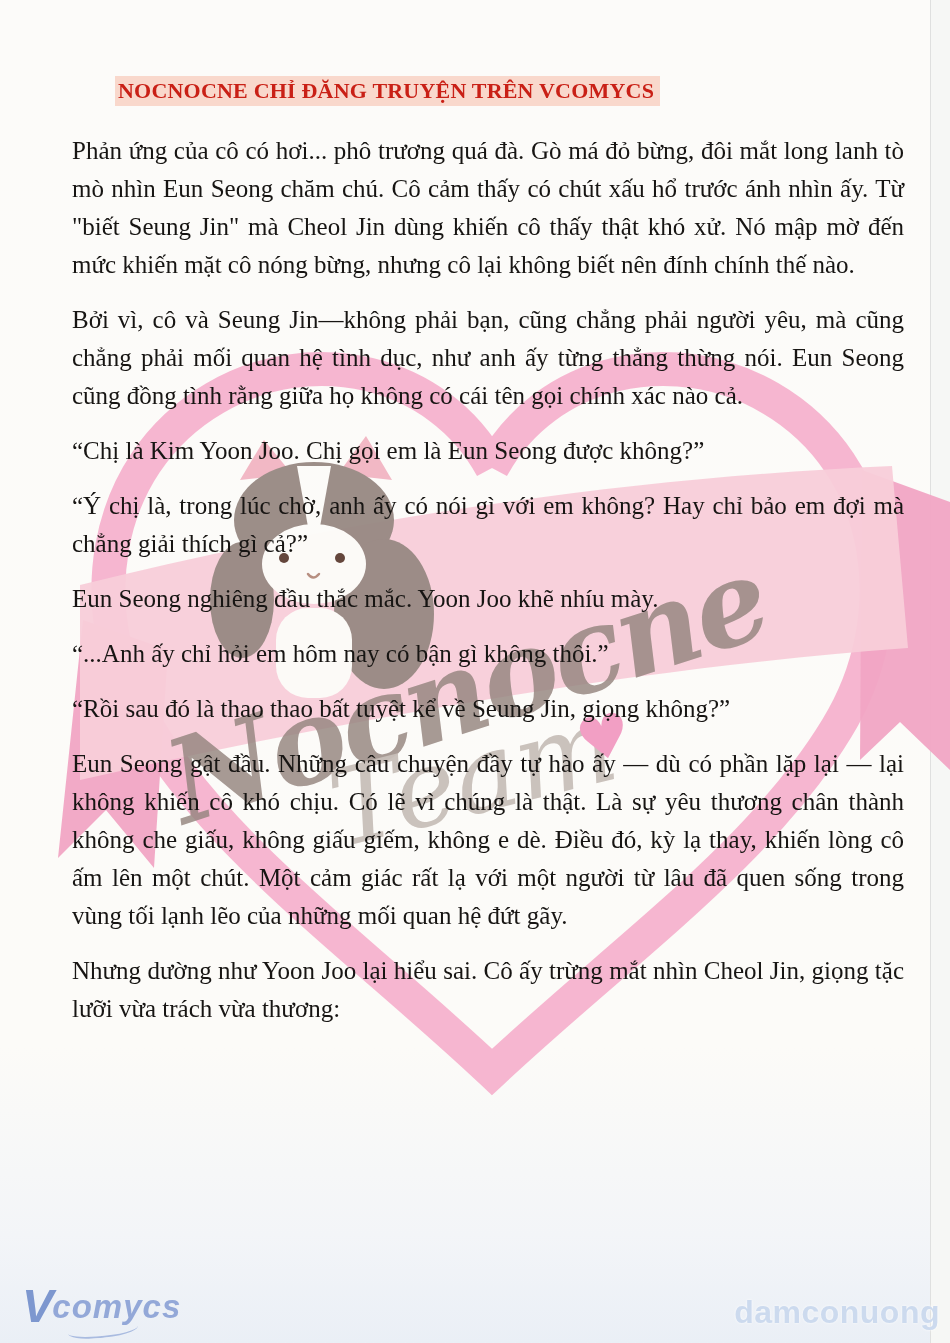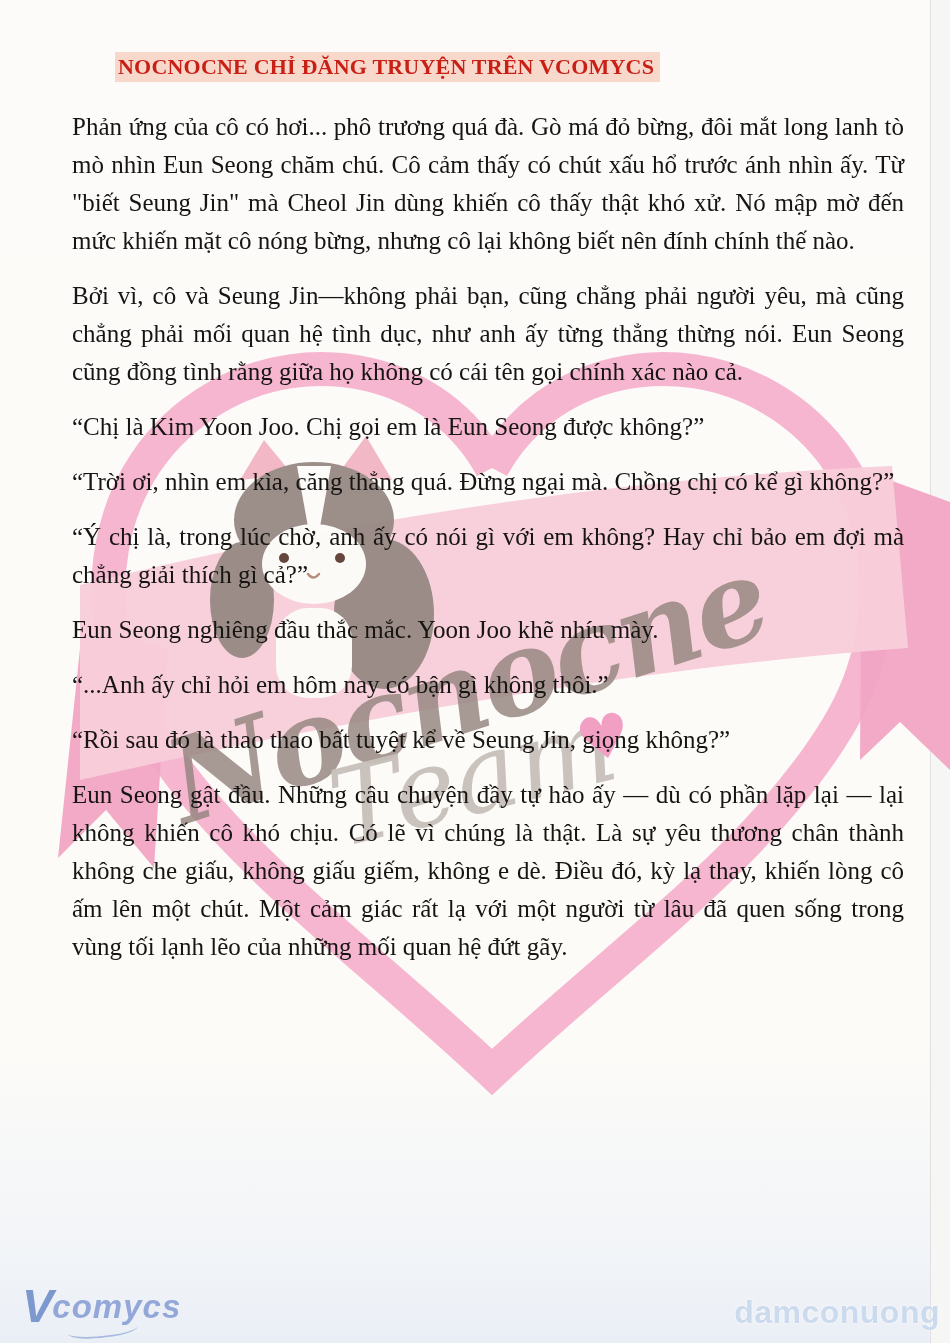--- a/index.html
+++ b/index.html
@@ -12,21 +12,21 @@
     position:relative;width:950px;height:1343px;overflow:hidden;
     background:linear-gradient(180deg,#fcfbf9 0%,#fcfbf8 78%,#f3f5f8 92%,#eaeff6 100%);
   }
   .edge-strip{
     position:absolute;top:0;bottom:0;right:0;width:19px;
     background:#f6f7f5;border-left:1px solid rgba(120,120,125,.18);
   }
   .wm{position:absolute;left:0;top:0;z-index:1;}
   .content{
     position:relative;z-index:2;
-    padding:52px 46px 0 72px;
+    padding:76px 46px 0 72px;
   }
   .header-line{margin-left:43px;margin-bottom:26px;height:30px;}
   .header-text{
     display:inline-block;
     background:#f9d8cc;
     color:#c92016;
     font-weight:bold;
     font-size:22px;
     line-height:28px;
     padding:1px 6px 1px 3px;
@@ -107,26 +107,26 @@
     <text x="608" y="758" transform="rotate(-12 608 758)" text-anchor="middle" font-family="DejaVu Sans, sans-serif" font-size="60" fill="#f29fc4">♥</text>
   </svg>
 
   <div class="content">
     <div class="header-line">
       <span class="header-text">NOCNOCNE CHỈ ĐĂNG TRUYỆN TRÊN VCOMYCS</span>
     </div>
     <p>Phản ứng của cô có hơi... phô trương quá đà. Gò má đỏ bừng, đôi mắt long lanh tò mò nhìn Eun Seong chăm chú. Cô cảm thấy có chút xấu hổ trước ánh nhìn ấy. Từ "biết Seung Jin" mà Cheol Jin dùng khiến cô thấy thật khó xử. Nó mập mờ đến mức khiến mặt cô nóng bừng, nhưng cô lại không biết nên đính chính thế nào.</p>
     <p>Bởi vì, cô và Seung Jin—không phải bạn, cũng chẳng phải người yêu, mà cũng chẳng phải mối quan hệ tình dục, như anh ấy từng thẳng thừng nói. Eun Seong cũng đồng tình rằng giữa họ không có cái tên gọi chính xác nào cả.</p>
     <p>“Chị là Kim Yoon Joo. Chị gọi em là Eun Seong được không?”</p>
-    <p>“Trời ơi, nhìn em kìa, căng thẳng quá. Đừng ngại mà. Chồng chị có kể gì không?”</p>
     <p>“Ý chị là, trong lúc chờ, anh ấy có nói gì với em không? Hay chỉ bảo em đợi mà chẳng giải thích gì cả?”</p>
     <p>Eun Seong nghiêng đầu thắc mắc. Yoon Joo khẽ nhíu mày.</p>
     <p>“...Anh ấy chỉ hỏi em hôm nay có bận gì không thôi.”</p>
     <p>“Rồi sau đó là thao thao bất tuyệt kể về Seung Jin, giọng không?”</p>
     <p>Eun Seong gật đầu. Những câu chuyện đầy tự hào ấy — dù có phần lặp lại — lại không khiến cô khó chịu. Có lẽ vì chúng là thật. Là sự yêu thương chân thành không che giấu, không giấu giếm, không e dè. Điều đó, kỳ lạ thay, khiến lòng cô ấm lên một chút. Một cảm giác rất lạ với một người từ lâu đã quen sống trong vùng tối lạnh lẽo của những mối quan hệ đứt gãy.</p>
+    <p>Nhưng dường như Yoon Joo lại hiểu sai. Cô ấy trừng mắt nhìn Cheol Jin, giọng tặc lưỡi vừa trách vừa thương:</p>
   </div>
 
   <div class="logo">
     <span class="logo-v">V</span><span>comycs</span>
     <span class="logo-swirl"></span>
   </div>
   <div class="credit">damconuong</div>
 
   <div class="edge-strip"></div>
 </div>

